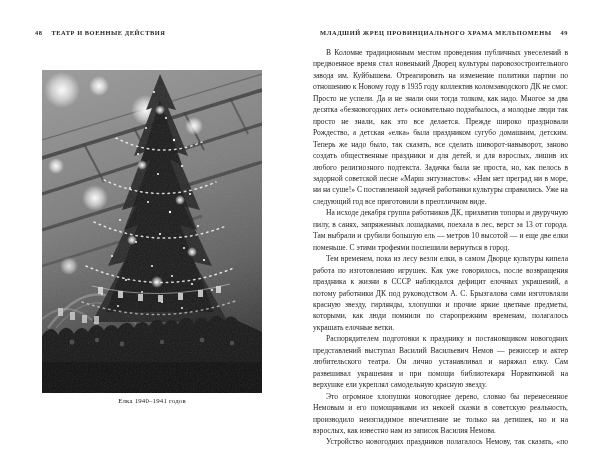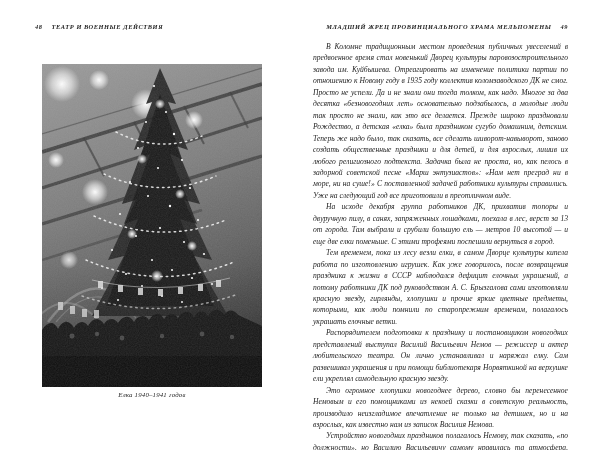--- a/index.html
+++ b/index.html
@@ -4,21 +4,21 @@
 <style>
   * { box-sizing: border-box; }
   html, body { margin: 0; padding: 0; }
   body {
     width: 600px; height: 450px;
     background: #ffffff;
     font-family: "Liberation Serif", "DejaVu Serif", serif;
     overflow: hidden;
   }
   .spread { position: relative; width: 600px; height: 450px; background: #ffffff; }
-  .page { position: absolute; top: 0; width: 300px; height: 380px; font-style: italic; }
+  .page { position: absolute; top: 6px; width: 300px; height: 380px; }
   .page.left  { left: 0; }
   .page.right { left: 300px; }
 
   .running-head {
     position: absolute; top: 23px;
     font-weight: bold; font-size: 6.4px; letter-spacing: 0.55px;
     color: #1e1e1e; white-space: nowrap; display: flex; align-items: baseline;
   }
   .left-head  { left: 35px; gap: 9px; }
   .right-head { right: 32px; gap: 9px; }

